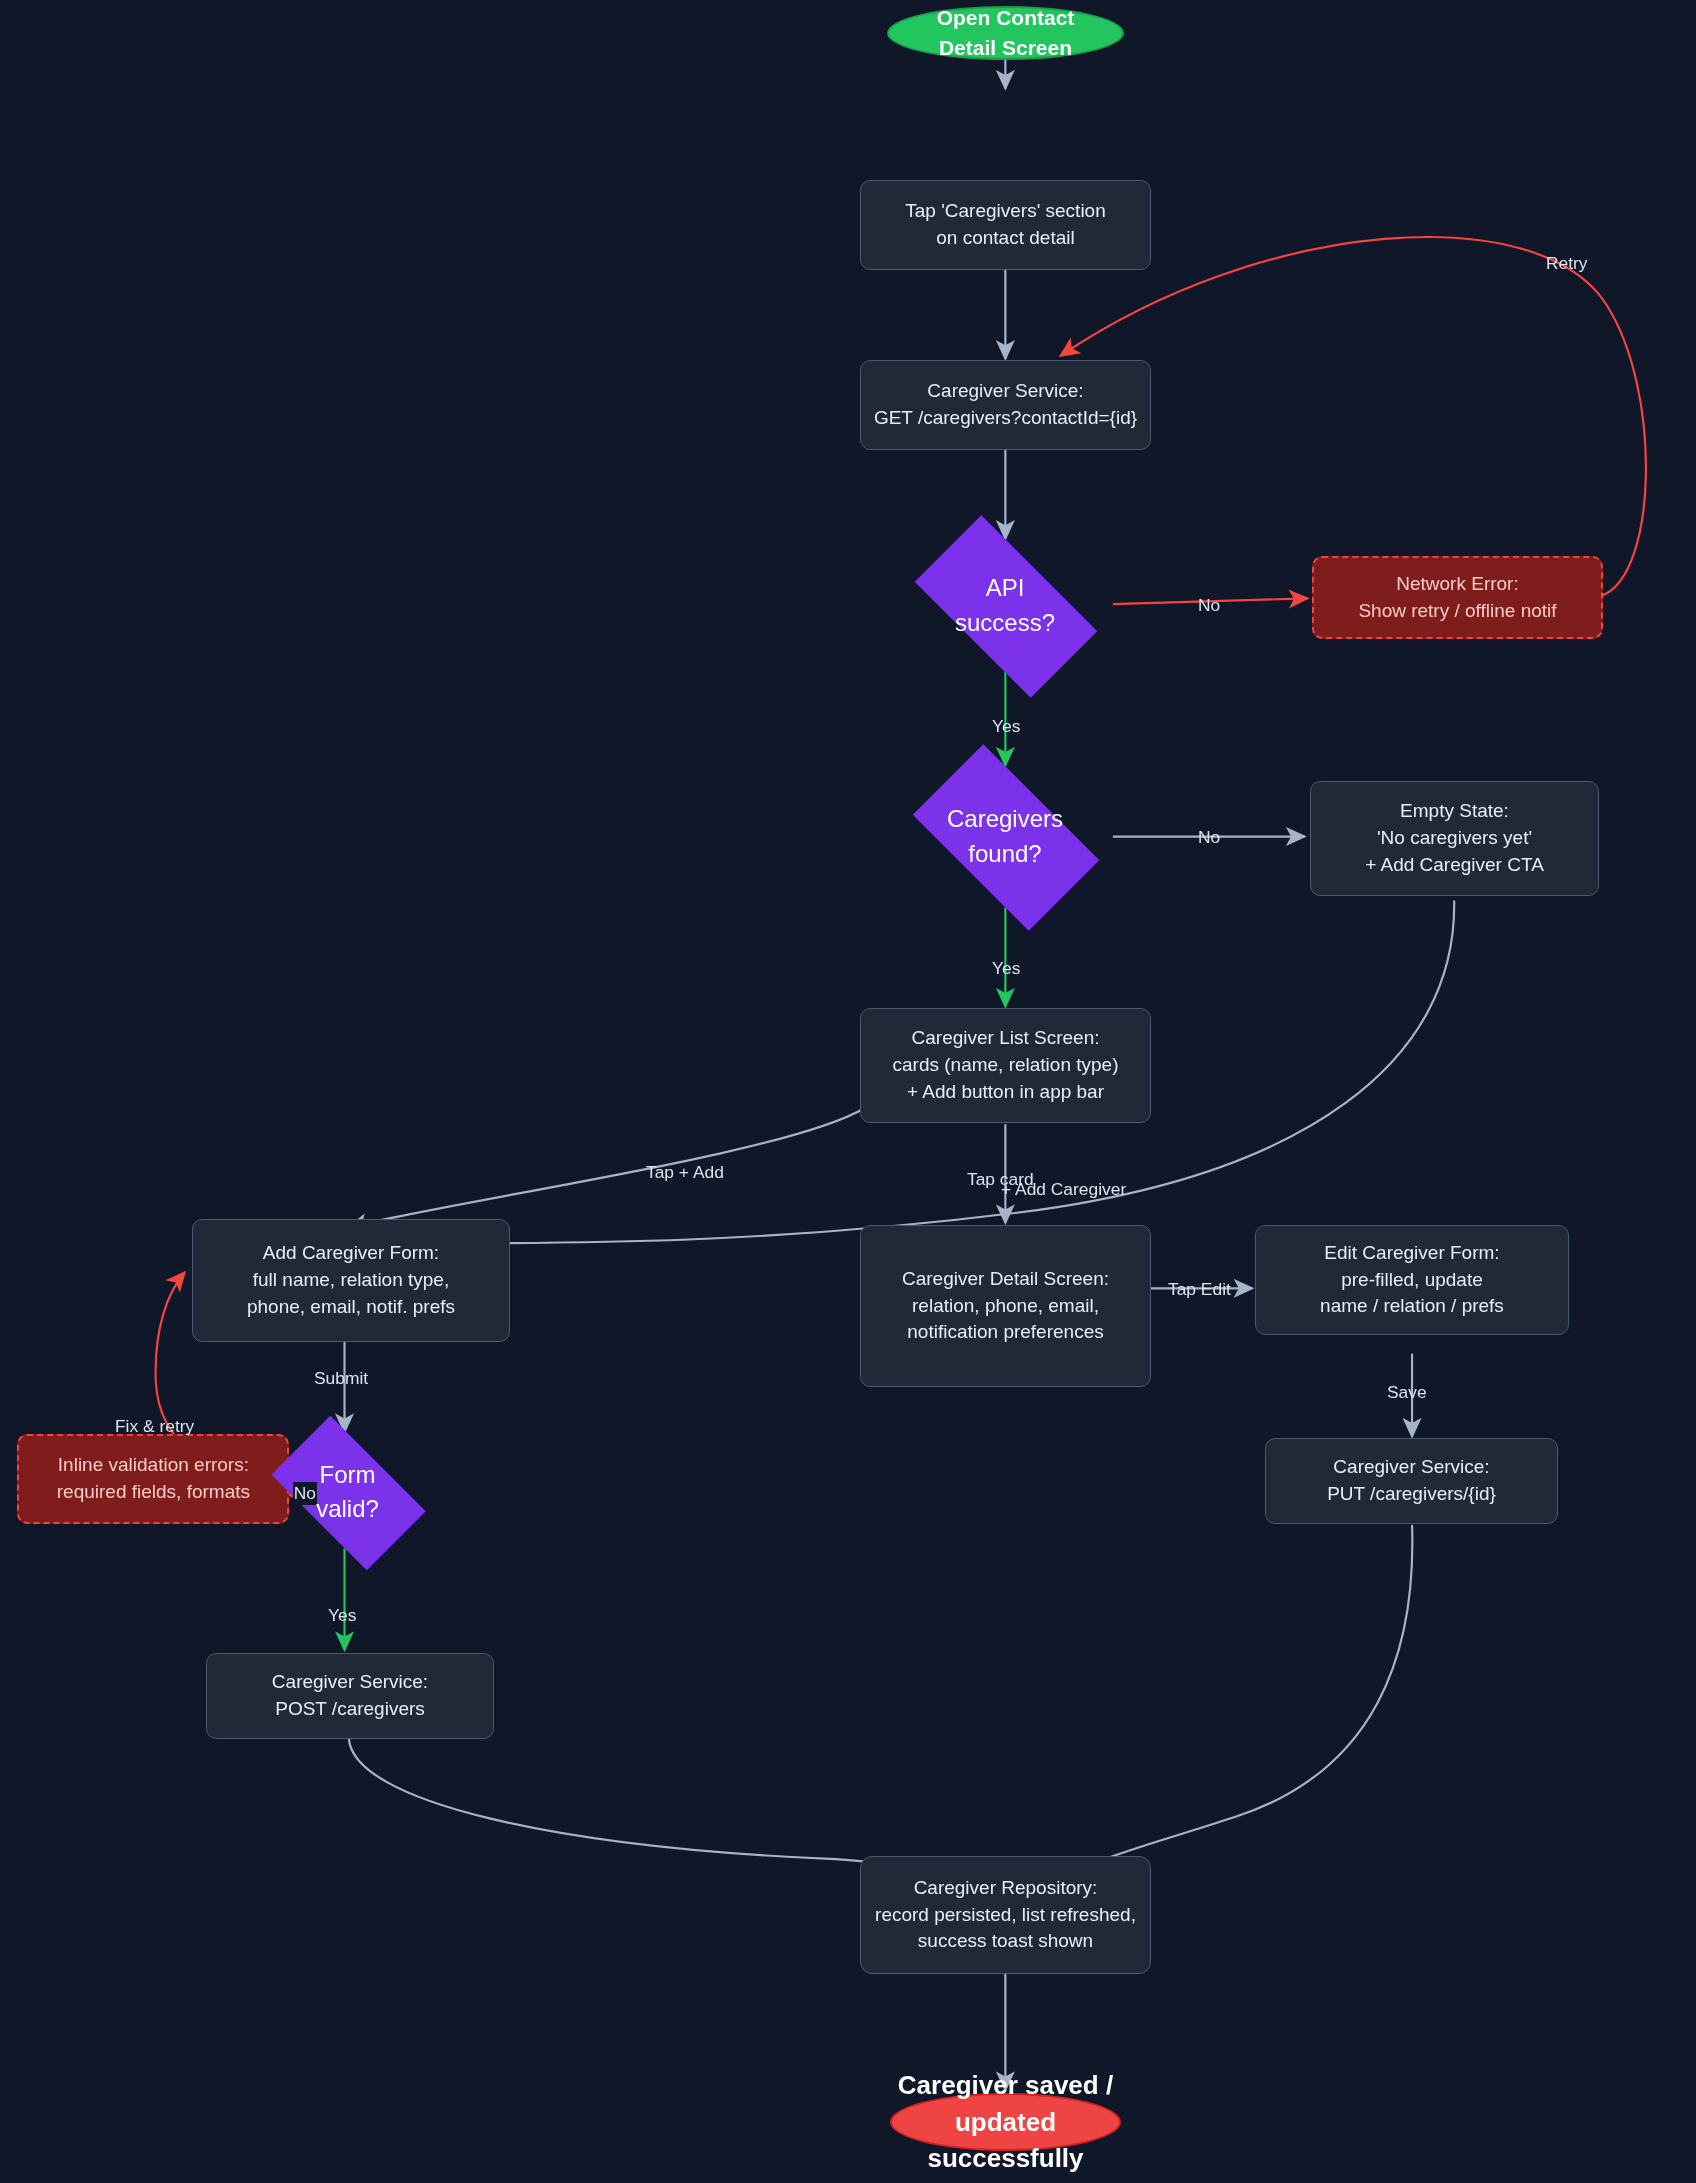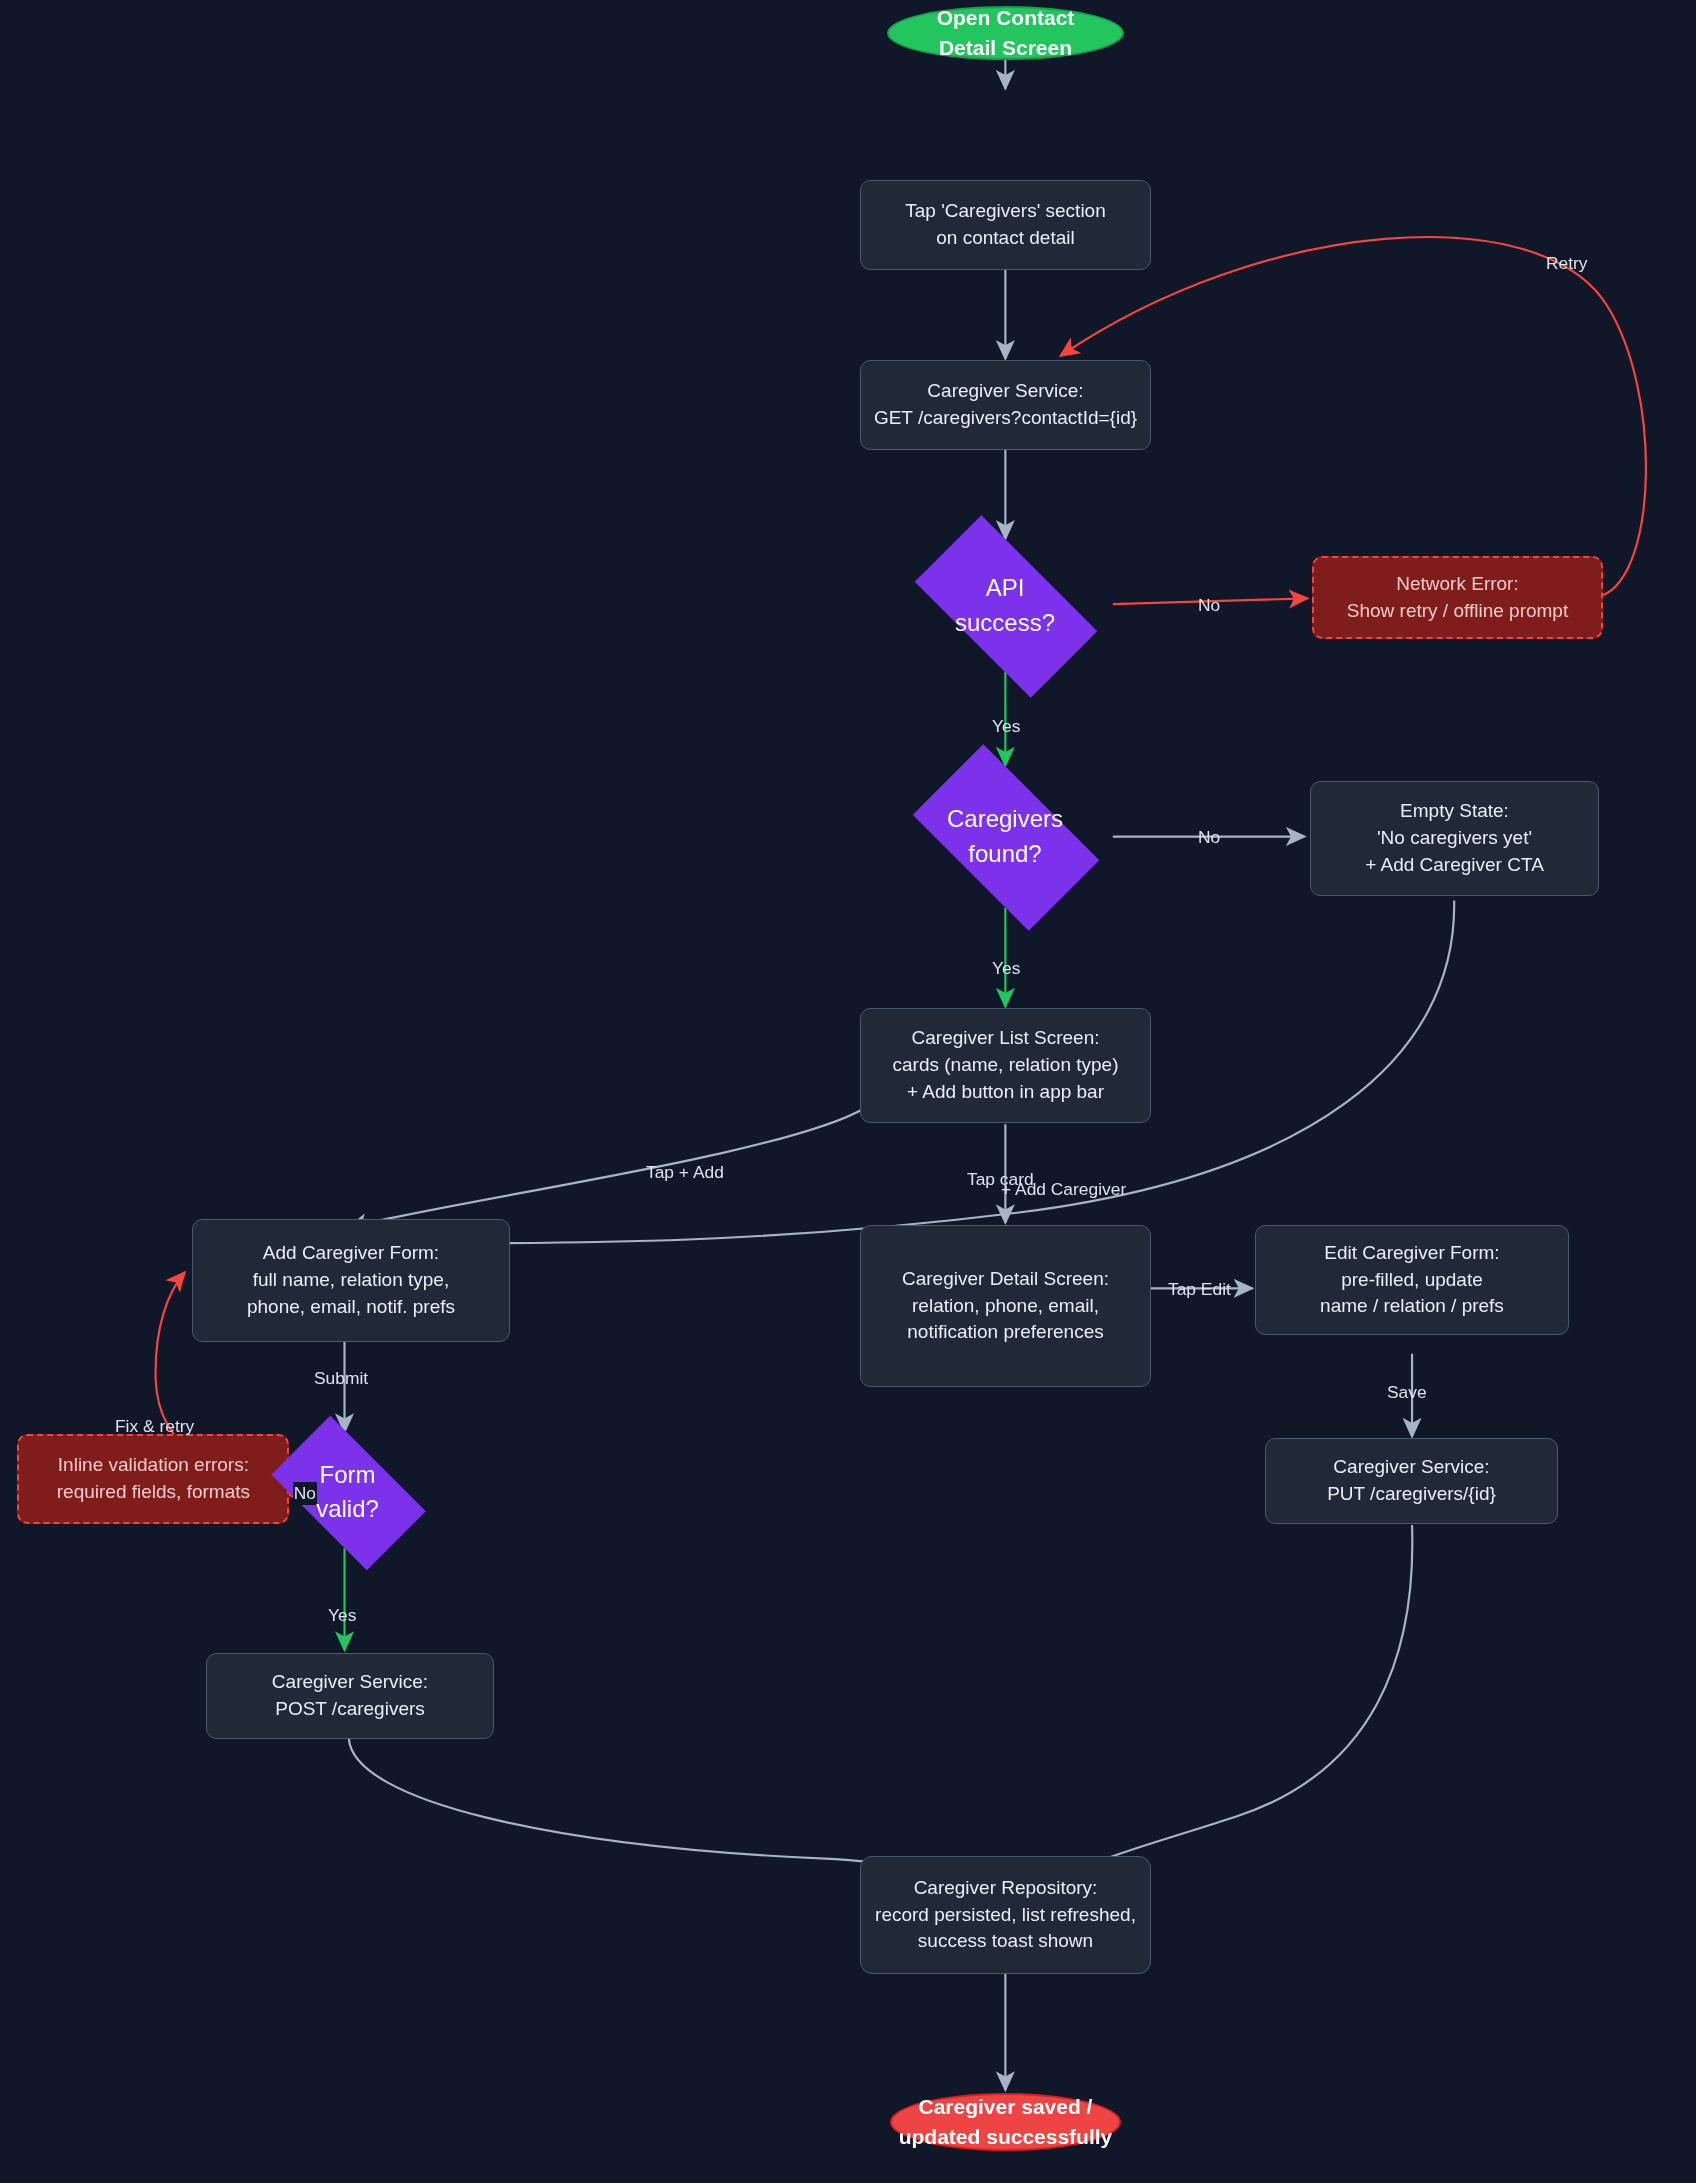--- a/index.html
+++ b/index.html
@@ -52,21 +52,21 @@
     color: #ffffff;
     font-size: 21px;
     font-weight: bold;
   }
   
   .n-end {
     background: #ef4444;
     border: 2.2px solid #d32020;
     border-radius: 50%;
     color: #ffffff;
-    font-size: 21px;
+    font-size: 26px;
     font-weight: bold;
   }
   
   .n-decision {
     background: transparent;
     color: #ffffff;
     font-size: 24px;
   }
   .n-decision .dia {
     position: absolute;
@@ -181,21 +181,21 @@
   </div>
 
   <div class="node n-decision" style="left:890px; top:540px; width:230px; height:131px;">
     <span class="dia"></span>
     <span class="lbl">API
 success?</span>
   </div>
 
   <div class="node n-error" style="left:1312px; top:556px; width:291px; height:83px;">
     <span class="lbl">Network Error:
-Show retry / offline prompt</span>
+Show retry / offline notif</span>
   </div>
 
   <div class="node n-decision" style="left:890px; top:767px; width:230px; height:139px;">
     <span class="dia"></span>
     <span class="lbl">Caregivers
 found?</span>
   </div>
 
   <div class="node n-process" style="left:1310px; top:781px; width:289px; height:115px;">
     <span class="lbl">Empty State:

